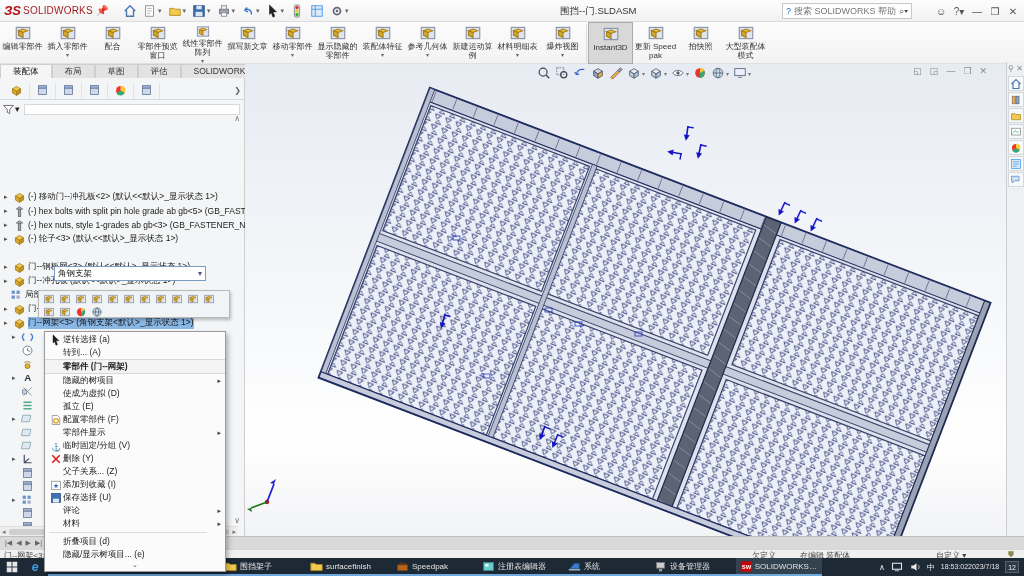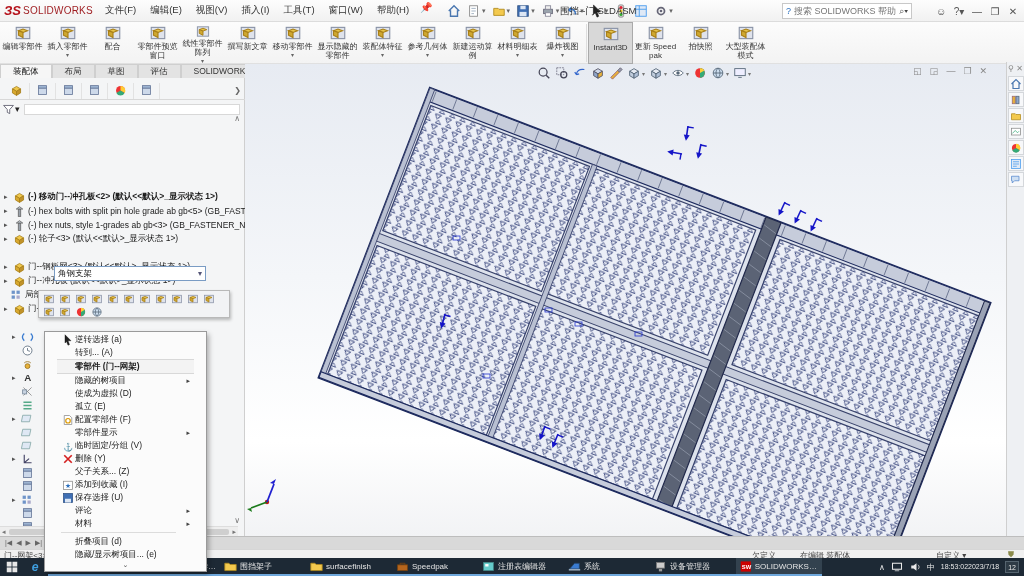--- a/index.html
+++ b/index.html
@@ -1,19 +1,19 @@
 <!DOCTYPE html>
 <html><head>
 <meta charset="utf-8">
 <style>
   html,body{margin:0;padding:0;background:#888;}
   *{box-sizing:border-box;font-family:"Liberation Sans",sans-serif;}
   #app{position:relative;width:1024px;height:576px;overflow:hidden;background:#f4f4f4;font-size:9px;color:#222;}
   
-  #titlebar{position:absolute;left:0;top:0;width:1024px;height:22px;background:linear-gradient(#fdfdfd,#f1f1f1);border-bottom:1px solid #dcdcdc;display:flex;}
+  #titlebar{position:absolute;left:0;top:0;width:1024px;height:22px;background:linear-gradient(#fdfdfd,#f1f1f1);border-bottom:1px solid #dcdcdc;display:flex;align-items:center;}
   #logo{display:flex;align-items:center;margin-left:4px;width:88px;}
   #logo .lg-mark{color:#b5121b;font-weight:bold;font-style:italic;font-size:13px;margin-right:2px;}
   #logo .lg-text{color:#9e1b1f;font-weight:normal;font-size:10px;letter-spacing:.2px;}
   #menubar{display:flex;margin-left:6px;}
   .menu-item{padding:4px 7px;color:#333;font-size:9.5px;cursor:default;}
   .pin{width:14px;height:14px;margin:0 4px;color:#2a6fbd;font-size:10px;display:flex;align-items:center;justify-content:center;}
   #qat{display:flex;align-items:center;margin-left:6px;}
   .qat-btn{display:flex;align-items:center;padding:1px 2px;margin:0 1px;}
   .qat-btn .dd{color:#666;font-size:7px;margin-left:1px;}
   #doc-title{position:absolute;left:560px;top:0;height:22px;display:flex;align-items:center;font-size:9.5px;color:#333;}
@@ -45,21 +45,21 @@
   .tree-row.selected .txt{background:#8ab8e6;}
   .scroll-hint{position:absolute;color:#777;font-size:8px;}
   #tree-hscroll{position:absolute;left:0;top:448px;width:238px;height:10px;background:#eee;border-top:1px solid #ddd;display:flex;align-items:center;justify-content:space-between;color:#777;font-size:7px;padding:0 2px;}
   #tree-hscroll .thumb{flex:1;height:6px;margin:0 3px;background:#cfcfcf;border-radius:2px;}
   
   #combo{position:absolute;left:54px;top:266px;width:152px;height:15px;background:#fff;border:1px solid #7a9cc4;display:flex;align-items:center;padding:0 3px;font-size:8.5px;z-index:30;}
   #combo .dd{margin-left:auto;color:#557;font-size:8px;}
   #float-toolbar{position:absolute;left:38px;top:290px;width:192px;height:28px;background:#f2f3f5;border:1px solid #b9b9b9;box-shadow:1px 2px 3px rgba(0,0,0,.25);z-index:31;padding:1px 2px;}
   #float-toolbar .row{display:flex;}
   .ft-icon{width:16px;height:13px;display:flex;align-items:center;justify-content:center;}
-  #context-menu{position:absolute;left:44px;top:331px;width:163px;background:#fbfbfb;border:1px solid #9a9a9a;box-shadow:2px 3px 5px rgba(0,0,0,.3);z-index:32;padding:1px 12px;}
+  #context-menu{position:absolute;left:44px;top:331px;width:182px;background:#fbfbfb;border:1px solid #9a9a9a;box-shadow:2px 3px 5px rgba(0,0,0,.3);z-index:32;padding:1px 0;}
   .cm-item{display:flex;align-items:center;height:13px;padding:0 4px 0 3px;font-size:8.5px;color:#222;}
   .cm-item .ic{width:15px;display:flex;justify-content:center;}
   .cm-item .lbl{flex:1;}
   .cm-item .sub{color:#444;font-size:7px;}
   .cm-item.header{font-weight:bold;border-top:1px solid #d8d8d8;border-bottom:1px solid #d8d8d8;height:15px;background:#f3f3f3;}
   .cm-sep{height:1px;background:#dcdcdc;margin:2px 18px 2px 4px;}
   .cm-expander{display:flex;justify-content:center;color:#555;font-size:7px;height:9px;}
   
   #viewport{position:absolute;left:245px;top:64px;width:761px;height:472px;background:linear-gradient(180deg,#e7ebf2 0%,#f4f6f9 45%,#ffffff 80%,#f2f3f5 100%);overflow:hidden;}
   #headsup{position:absolute;left:290px;top:2px;display:flex;align-items:center;z-index:5;}
@@ -96,29 +96,20 @@
 </head>
 <body>
 
 <div id="app">
 
   <div id="titlebar">
     <div id="logo">
       <span class="lg-mark">ЗS</span>
       <span class="lg-text">SOLIDWORKS</span>
     </div>
-    <div id="menubar">
-        <div class="menu-item">文件(F)</div>
-        <div class="menu-item">编辑(E)</div>
-        <div class="menu-item">视图(V)</div>
-        <div class="menu-item">插入(I)</div>
-        <div class="menu-item">工具(T)</div>
-        <div class="menu-item">窗口(W)</div>
-        <div class="menu-item">帮助(H)</div>
-      </div>
     <span class="pin">📌</span>
     <div id="qat">
         <div class="qat-btn">
           <svg width="14" height="14" viewBox="0 0 16 16">
             <path d="M2 8 L8 2 L14 8 M4 7 V14 H12 V7" fill="none" stroke="#4a77b0" stroke-width="1.6"></path>
           </svg>
         </div>
         <div class="qat-btn">
           <svg width="14" height="14" viewBox="0 0 16 16">
             <rect x="3" y="2" width="9" height="12" fill="#fff" stroke="#888"></rect>
@@ -403,21 +394,21 @@
         <div style="flex: 1 1 0%; height: 11px; margin-left: 4px; background: rgb(255, 255, 255); border: 1px solid rgb(216, 216, 216);"></div>
       </div>
     <div id="tree">
         <div class="tree-row" style="top: 72px; left: 0px;">
           <span class="tw" style="margin-left: 4px;">▸</span>
           <svg width="13" height="13" viewBox="0 0 16 16">
             <path d="M3 6 L8 3 L13 6 L8 9 Z" fill="#f0c84b" stroke="#a87f18"></path>
             <path d="M3 6 V11 L8 14 V9 Z" fill="#d9a92f" stroke="#a87f18"></path>
             <path d="M13 6 V11 L8 14 V9 Z" fill="#c1922a" stroke="#a87f18"></path>
           </svg>
-          <span class="txt" style="margin-left: 2px; font-weight: bold;">(-) 移动门--冲孔板&lt;2&gt; (默认&lt;&lt;默认&gt;_显示状态 1&gt;)</span>
+          <span class="txt" style="margin-left: 2px;">(-) 移动门--冲孔板&lt;2&gt; (默认&lt;&lt;默认&gt;_显示状态 1&gt;)</span>
         </div>
         <div class="tree-row" style="top: 86px; left: 0px;">
           <span class="tw" style="margin-left: 4px;">▸</span>
           <svg width="13" height="13" viewBox="0 0 16 16">
             <rect x="6.5" y="5" width="3" height="9" fill="#9aa2ab" stroke="#666"></rect>
             <path d="M4 5 L8 2 L12 5 Z" fill="#b9c1c9" stroke="#666"></path>
           </svg>
           <span class="txt" style="margin-left: 2px;">(-) hex bolts with split pin hole grade ab gb&lt;5&gt; (GB_FASTENER_BOL</span>
         </div>
         <div class="tree-row" style="top: 100px; left: 0px;">
@@ -466,20 +457,29 @@
           <span class="txt" style="margin-left: 2px;">局部线性阵列</span>
         </div>
         <div class="tree-row" style="top: 184px; left: 0px;">
           <span class="tw" style="margin-left: 4px;">▸</span>
           <svg width="13" height="13" viewBox="0 0 16 16">
             <path d="M3 6 L8 3 L13 6 L8 9 Z" fill="#f0c84b" stroke="#a87f18"></path>
             <path d="M3 6 V11 L8 14 V9 Z" fill="#d9a92f" stroke="#a87f18"></path>
             <path d="M13 6 V11 L8 14 V9 Z" fill="#c1922a" stroke="#a87f18"></path>
           </svg>
           <span class="txt" style="margin-left: 2px;">门--钢板网 (默认&lt;&lt;默认&gt;_显示状态 1&gt;)</span>
+        </div>
+        <div class="tree-row selected" style="top: 198px; left: 0px;">
+          <span class="tw" style="margin-left: 4px;">▸</span>
+          <svg width="13" height="13" viewBox="0 0 16 16">
+            <path d="M3 6 L8 3 L13 6 L8 9 Z" fill="#f0c84b" stroke="#a87f18"></path>
+            <path d="M3 6 V11 L8 14 V9 Z" fill="#d9a92f" stroke="#a87f18"></path>
+            <path d="M13 6 V11 L8 14 V9 Z" fill="#c1922a" stroke="#a87f18"></path>
+          </svg>
+          <span class="txt" style="margin-left: 2px;">门--网架&lt;3&gt; (角钢支架&lt;默认&gt;_显示状态 1&gt;)</span>
         </div>
         <div class="tree-row" style="top: 212px; left: 0px;">
           <span class="tw" style="margin-left: 12px;">▸</span>
           <svg width="13" height="13" viewBox="0 0 16 16">
             <path d="M4 3 C1 6 1 9 4 12 M12 3 C15 6 15 9 12 12" fill="none" stroke="#3a7bd0" stroke-width="1.6"></path>
           </svg>
         </div>
         <div class="tree-row" style="top: 225.6px; left: 0px;">
           <span class="tw" style="margin-left: 12px;"></span>
           <svg width="13" height="13" viewBox="0 0 16 16">

